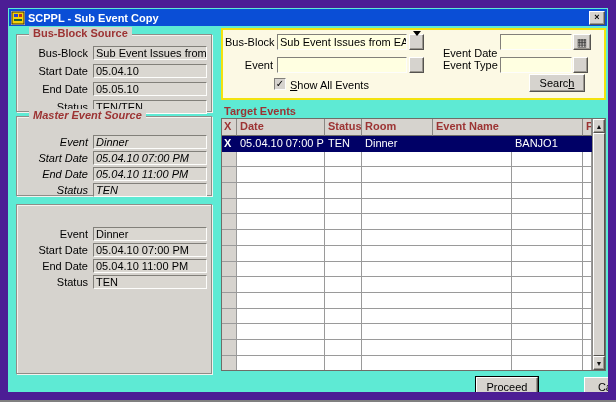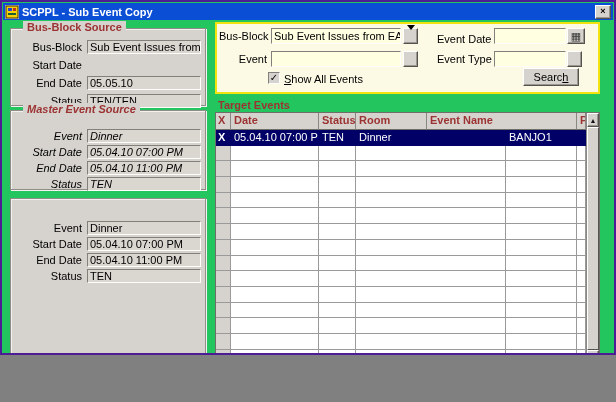--- a/index.html
+++ b/index.html
@@ -1,17 +1,17 @@
 <!DOCTYPE html>
 <html><head>
 <meta charset="utf-8">
 <style>
   html,body{margin:0;padding:0;background:#808080;}
   *{box-sizing:border-box;font-family:"Liberation Sans","DejaVu Sans",sans-serif;}
-  .dialog{position:relative;width:616px;height:355px;background:#22c55e;border:2px solid #4c1d95;overflow:hidden;font-size:11px;color:#000;}
+  .dialog{position:relative;width:616px;height:400px;background:#5eead4;border:8px solid #4c1d95;overflow:hidden;font-size:11px;color:#000;}
   
   .titlebar{position:absolute;left:1px;right:1px;top:1px;height:17px;background:#0a4ed6;display:flex;align-items:center;padding:0 2px;}
   .titlebar .app-icon{width:14px;height:14px;margin-right:3px;flex:0 0 auto;}
   .titlebar .title-text{color:#fff;font-weight:bold;font-size:11px;white-space:nowrap;flex:1;}
   .close-btn{width:16px;height:14px;background:#d6d3ce;border:1px solid;border-color:#fff #55534f #55534f #fff;box-shadow:inset -1px -1px 0 #9a978f;display:flex;align-items:center;justify-content:center;font-size:9px;font-weight:bold;line-height:1;cursor:default;}
   
   .group{position:absolute;border:1px solid #8f8d88;box-shadow:inset 1px 1px 0 #f4f2ee, 1px 1px 0 #f4f2ee;background:#d6d3ce;padding-left:12px;}
   .group-title{position:absolute;top:-8px;left:12px;background:#d6d3ce;padding:0 4px;color:#9c3333;font-weight:bold;font-size:11px;white-space:nowrap;}
   .frow{position:absolute;left:4px;right:4px;display:flex;align-items:center;height:14px;}
   .flabel{width:72px;text-align:right;padding-right:5px;white-space:nowrap;flex:0 0 auto;}
@@ -78,20 +78,21 @@
   </div>
 
   <div class="group" style="left:8px;top:26px;width:196px;height:78px;">
     <span class="group-title">Bus-Block Source</span>
     <div class="frow" style="top:11px;">
       <span class="flabel">Bus-Block</span>
       <span class="ffield">Sub Event Issues from EAME</span>
     </div>
     <div class="frow" style="top:29px;">
       <span class="flabel">Start Date</span>
+      <span class="ffield">05.04.10</span>
     </div>
     <div class="frow" style="top:47px;">
       <span class="flabel">End Date</span>
       <span class="ffield">05.05.10</span>
     </div>
     <div class="frow" style="top:65px;">
       <span class="flabel">Status</span>
       <span class="ffield">TEN/TEN</span>
     </div>
   </div>
@@ -135,21 +136,21 @@
     </div>
   </div>
 
   <div class="search-panel">
     <span class="sp-label" style="left:2px;top:6px;width:48px;">Bus-Block</span>
     <div class="sp-input" style="left:54px;top:4px;width:130px;">Sub Event Issues from EAME</div>
     <div class="sp-btn" style="left:186px;top:4px;width:15px;">
       <span class="dd-icon"><span class="tri"></span><span class="bar"></span></span>
     </div>
 
-    <span class="sp-label" style="left:220px;top:9px;width:54px;text-align:center;">Event Date</span>
+    <span class="sp-label" style="left:220px;top:17px;width:54px;text-align:center;">Event Date</span>
     <div class="sp-input" style="left:277px;top:4px;width:72px;"></div>
     <div class="sp-btn" style="left:350px;top:4px;width:18px;">
       <span class="cal-icon">▦</span>
     </div>
 
     <span class="sp-label" style="left:2px;top:29px;width:48px;">Event</span>
     <div class="sp-input" style="left:54px;top:27px;width:130px;"></div>
     <div class="sp-btn" style="left:186px;top:27px;width:15px;"></div>
 
     <span class="sp-label" style="left:220px;top:29px;width:54px;">Event Type</span>

